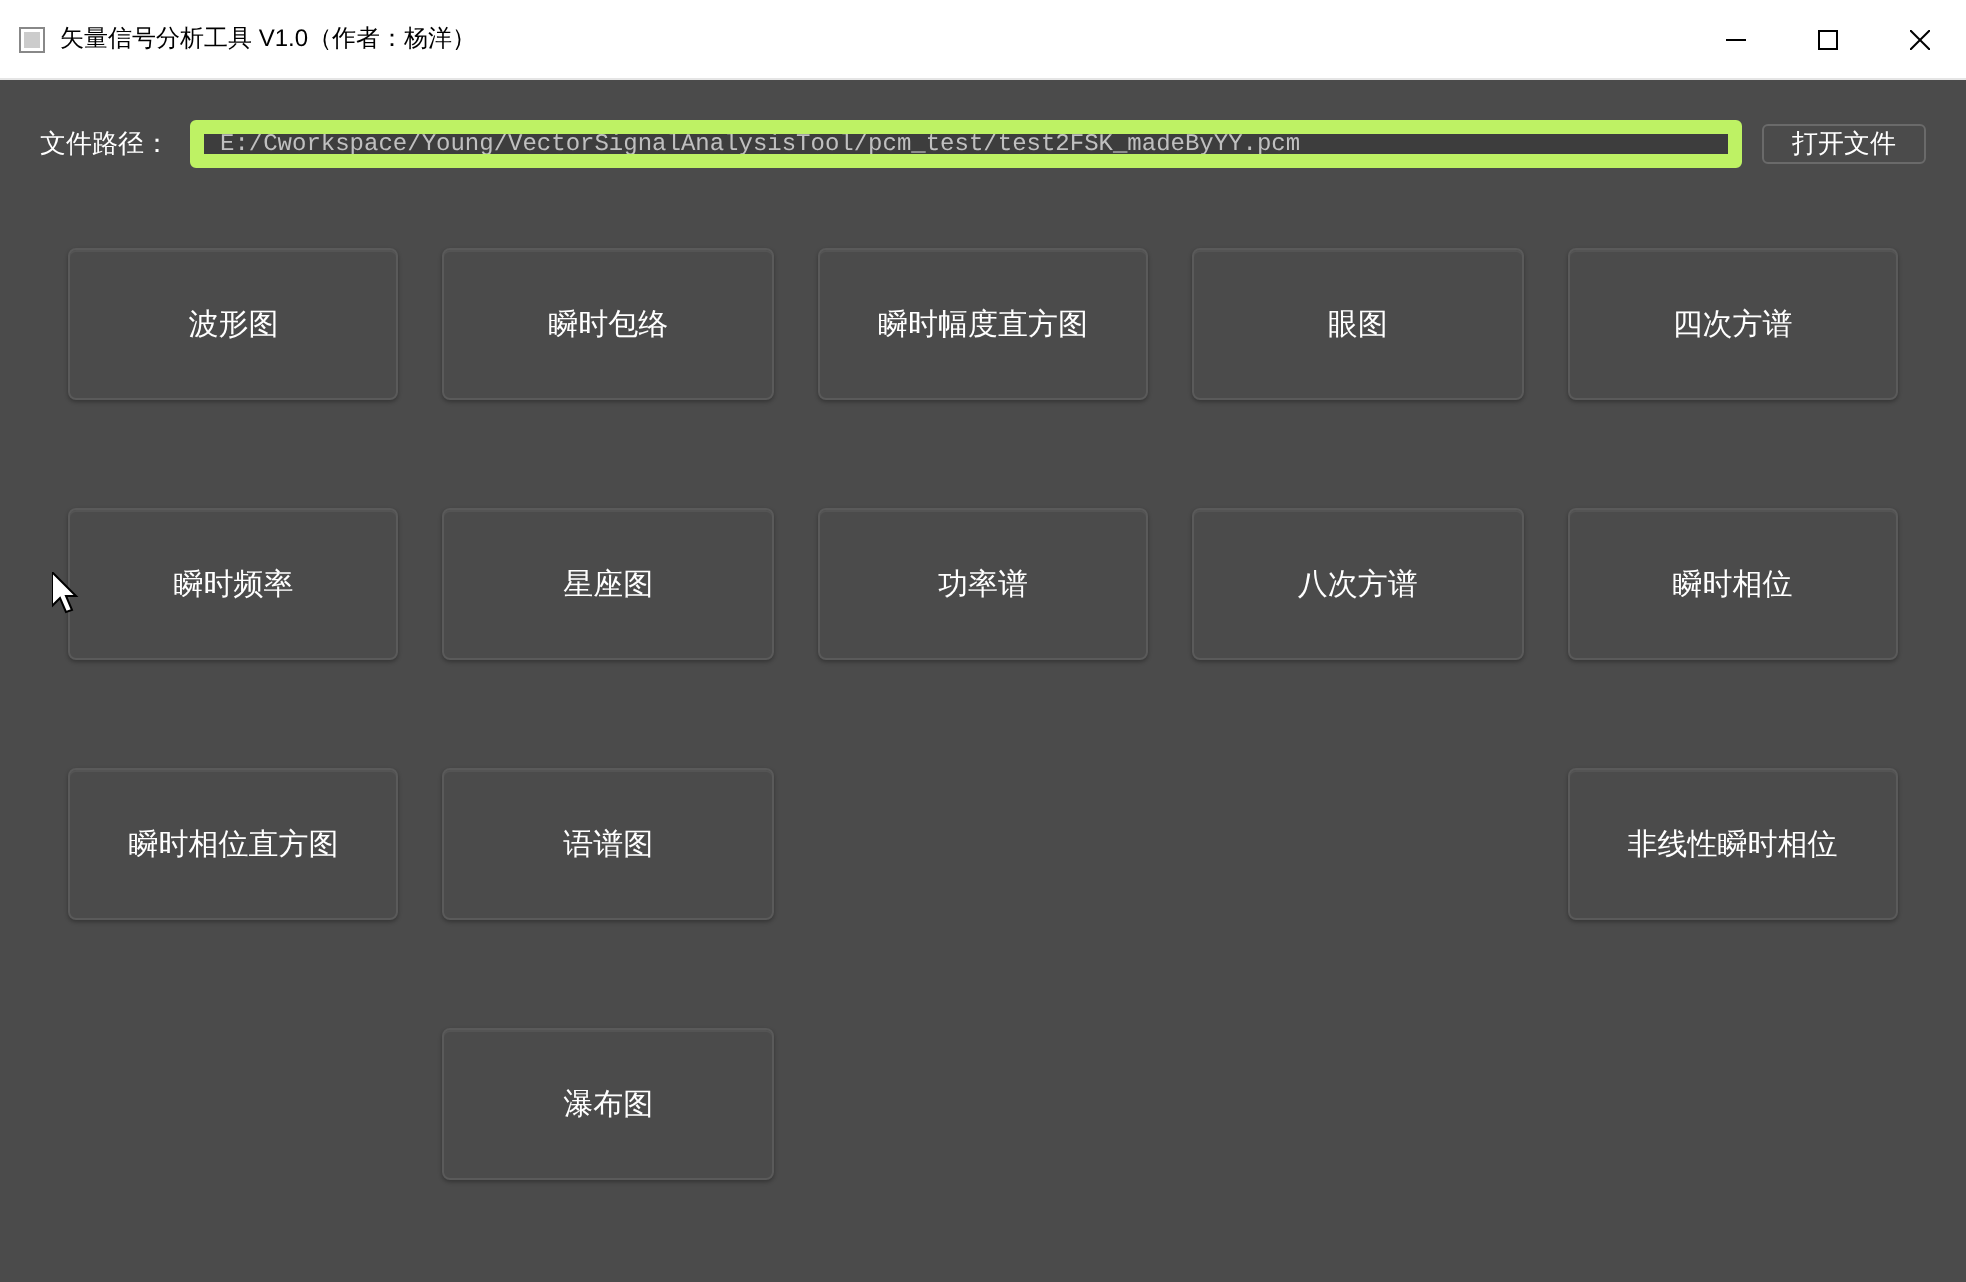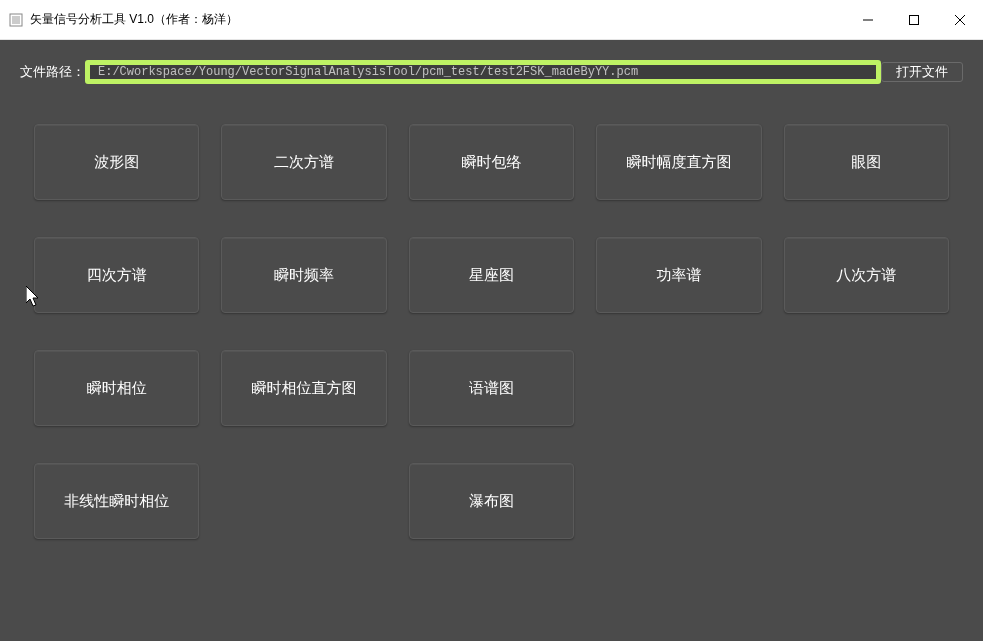--- a/index.html
+++ b/index.html
@@ -55,32 +55,33 @@
     }
     .app-body {
       background: #4b4b4b;
       height: 611px;
       padding: 20px;
       position: relative;
     }
     .file-row {
       display: flex;
       align-items: center;
+      gap: 10px;
       margin-bottom: 40px;
     }
     .file-label {
       color: #ffffff;
       font-size: 13px;
       white-space: nowrap;
     }
     .file-input {
       flex: 1;
       height: 24px;
       background: #3d3d3d;
-      border: 5px solid #bef264;
+      border: 7px solid #bef264;
       border-radius: 3px;
       color: #c0c0c0;
       font-family: "Courier New", monospace;
       font-size: 12px;
       padding: 0 8px;
       outline: none;
     }
     .open-file-btn {
       height: 20px;
       padding: 0 14px;
@@ -89,21 +90,21 @@
       border-radius: 3px;
       color: #ffffff;
       font-size: 13px;
       cursor: pointer;
       font-family: inherit;
     }
     .grid {
       display: grid;
       grid-template-columns: repeat(5, 1fr);
       grid-template-rows: repeat(4, 76px);
-      gap: 37px 22px;
+      gap: 54px 22px;
       padding: 0 14px;
     }
     .grid-btn {
       background: #4b4b4b;
       border: 1px solid #5a5a5a;
       border-radius: 4px;
       color: #ffffff;
       font-size: 15px;
       font-family: inherit;
       cursor: pointer;
@@ -158,21 +159,20 @@
 
 <div class="app-body">
   <div class="file-row">
     <span class="file-label">文件路径：</span>
     <input class="file-input" type="text" value="E:/Cworkspace/Young/VectorSignalAnalysisTool/pcm_test/test2FSK_madeByYY.pcm" style="">
     <button class="open-file-btn">打开文件</button>
   </div>
 
   <div class="grid">
     <button class="grid-btn">波形图</button>
-    <button class="grid-btn">二次方谱</button>
     <button class="grid-btn">瞬时包络</button>
     <button class="grid-btn">瞬时幅度直方图</button>
     <button class="grid-btn">眼图</button>
 
     <button class="grid-btn">四次方谱</button>
     <button class="grid-btn">瞬时频率</button>
     <button class="grid-btn">星座图</button>
 
     <button class="grid-btn">功率谱</button>
     <button class="grid-btn">八次方谱</button>

